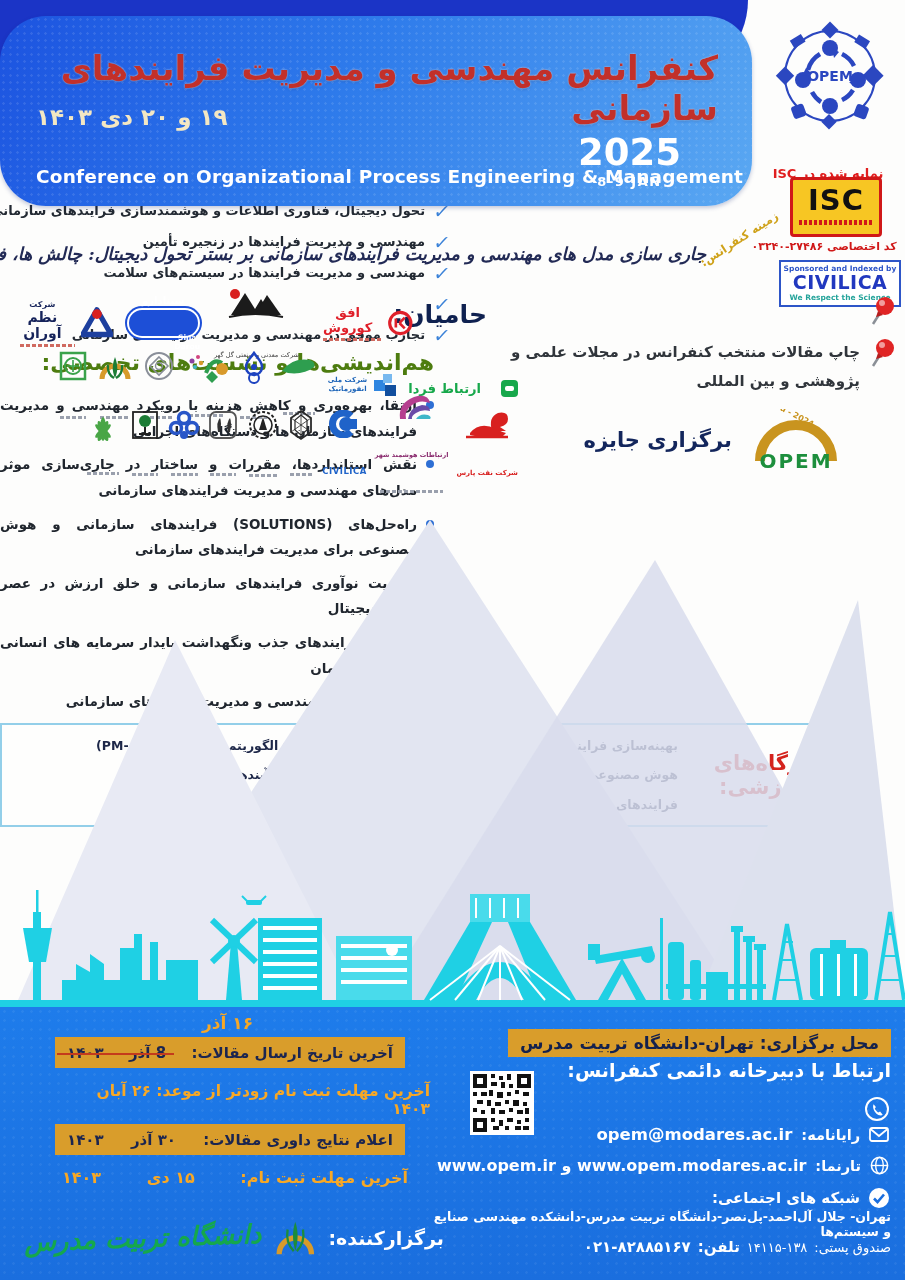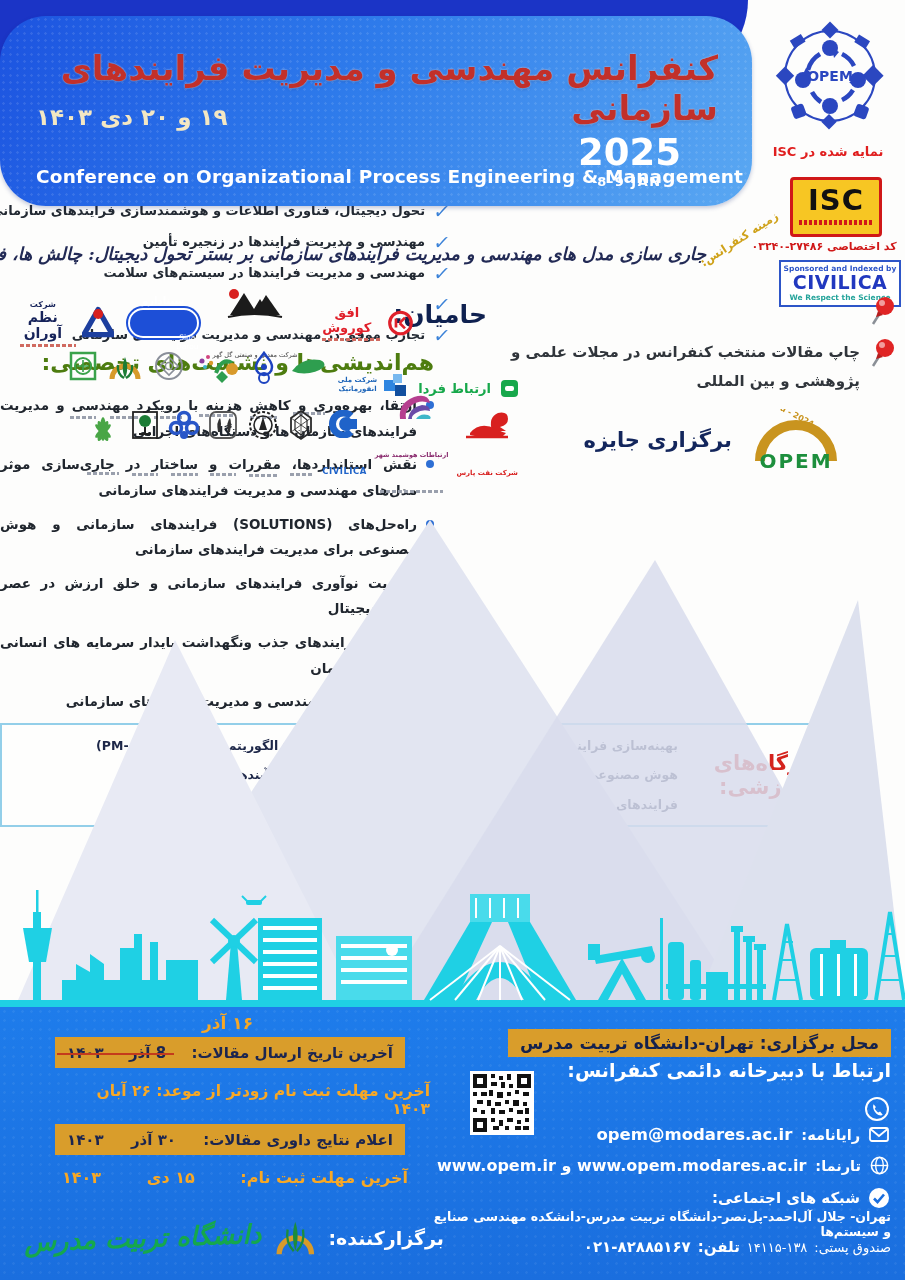--- a/index.html
+++ b/index.html
@@ -14,21 +14,21 @@
     background-size:7px 7px,100% 100%;box-shadow:0 2px 4px rgba(20,40,120,.25);}
   #title-fa{right:34px;top:32px;font-size:34px;font-weight:800;color:#c2302a;direction:rtl;
     text-shadow:0 0 2px rgba(255,255,255,.75),0 1px 3px rgba(10,40,110,.35);}
   #date-fa{left:36px;top:88px;font-size:23px;font-weight:800;color:#f3e7c3;direction:rtl;}
   #title-en{left:36px;top:150px;font-size:18.5px;font-weight:700;color:#ffffff;letter-spacing:.2px;}
   #year-block{left:578px;top:118px;color:#fff;text-align:center;line-height:1;}
   #year-block .yr{font-size:37px;font-weight:800;}
   #year-block .dt{font-size:13px;font-weight:800;letter-spacing:1.5px;margin-top:4px;}
   
   #opem-logo{left:766px;top:10px;z-index:2;}
-  #isc-caption{left:758px;top:144px;width:140px;text-align:center;color:#e01f1f;font-weight:800;font-size:13px;direction:rtl;z-index:2;}
+  #isc-caption{left:758px;top:166px;width:140px;text-align:center;color:#e01f1f;font-weight:800;font-size:13px;direction:rtl;z-index:2;}
   #isc-box{left:790px;top:177px;width:86px;height:54px;background:#f7c623;border:3px solid #d01818;border-radius:4px;
     text-align:center;z-index:2;}
   #isc-box .isc{font-size:29px;font-weight:900;color:#111;line-height:40px;letter-spacing:1px;}
   #isc-box .strip{height:5px;margin:0 6px;background:repeating-linear-gradient(90deg,#d01818 0 3px,transparent 3px 5px);}
   #isc-code{left:744px;top:240px;width:160px;text-align:center;color:#d01818;font-weight:700;font-size:11px;direction:rtl;z-index:2;}
   #civilica{left:779px;top:260px;width:114px;background:#fff;border:2px solid #2d55c8;text-align:center;padding:2px 2px 3px;z-index:2;}
   #civilica .c1{font-size:7.5px;font-weight:700;color:#2d55c8;}
   #civilica .c2{font-size:19px;font-weight:900;color:#2138bf;letter-spacing:.5px;line-height:1.05;}
   #civilica .c3{font-size:7.5px;font-weight:700;color:#23a39a;}
   
@@ -48,25 +48,25 @@
   #sp-row2{left:10px;top:358px;width:508px;height:54px;gap:10px;}
   #sp-row3{left:8px;top:414px;width:510px;height:58px;gap:8px;}
   .sp{display:flex;flex-direction:column;align-items:center;justify-content:center;text-align:center;gap:28px;}
   .microbar{width:85%;height:3px;margin-top:3px;background:repeating-linear-gradient(90deg,#9aa0ad 0 4px,transparent 4px 6px);}
   .microbar.red{background:repeating-linear-gradient(90deg,#d06a60 0 4px,transparent 4px 6px);}
   .cap{font-size:6.5px;color:#444;margin-top:2px;white-space:nowrap;}
   .sp-ofogh{flex-direction:row;gap:5px;}
   .sp-ofogh .nm{font-size:13px;font-weight:800;color:#e0202a;}
   .sp-sina{width:76px;height:30px;background:#1d4fd7;border-radius:15px;box-shadow:inset 0 0 0 2px #fff,0 0 0 2px #1d4fd7;color:#fff;line-height:1.1;}
   .sp-sina .f{font-size:10px;font-weight:800;}
-  .sp-sina .l{font-size:7.5px;font-weight:400;padding-left:48px;}
+  .sp-sina .l{font-size:7.5px;font-weight:700;padding-left:48px;}
   .sp-nazm{flex-direction:row;gap:6px;}
   .sp-nazm .pre{font-size:8px;color:#16235a;font-weight:700;}
   .sp-nazm .nm{font-size:14px;font-weight:900;color:#16235a;}
-  .sp-ef{flex-direction:row;gap:10px;margin-top:7px;}
+  .sp-ef{flex-direction:row;gap:20px;margin-top:7px;}
   .sp-ef .nm{font-size:13px;font-weight:900;color:#17a84b;}
   .sp-inf .t{font-size:7px;font-weight:800;color:#1c64b8;line-height:1.25;}
   .civ-cap{font-size:8.5px;font-weight:800;color:#1f63c9;letter-spacing:.5px;}
   .red-cap{font-size:7px;font-weight:700;color:#d8201f;white-space:nowrap;}
   .pink-cap{font-size:6.5px;font-weight:700;color:#8a2b6e;white-space:nowrap;}
   
   #mountains{left:0;top:500px;z-index:0;}
   #topics{left:448px;top:486px;width:450px;direction:rtl;z-index:2;}
   #panels{left:18px;top:504px;width:434px;direction:rtl;z-index:2;}
   .sec-title{font-size:23px;font-weight:700;color:#4d7c0f;text-align:right;margin-bottom:14px;}

